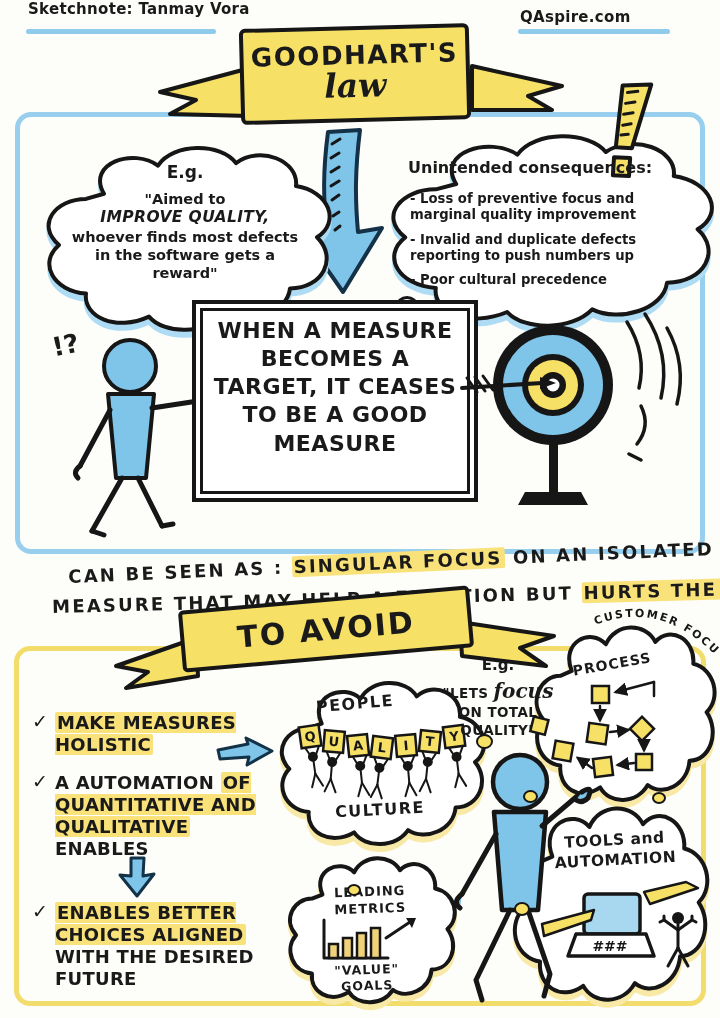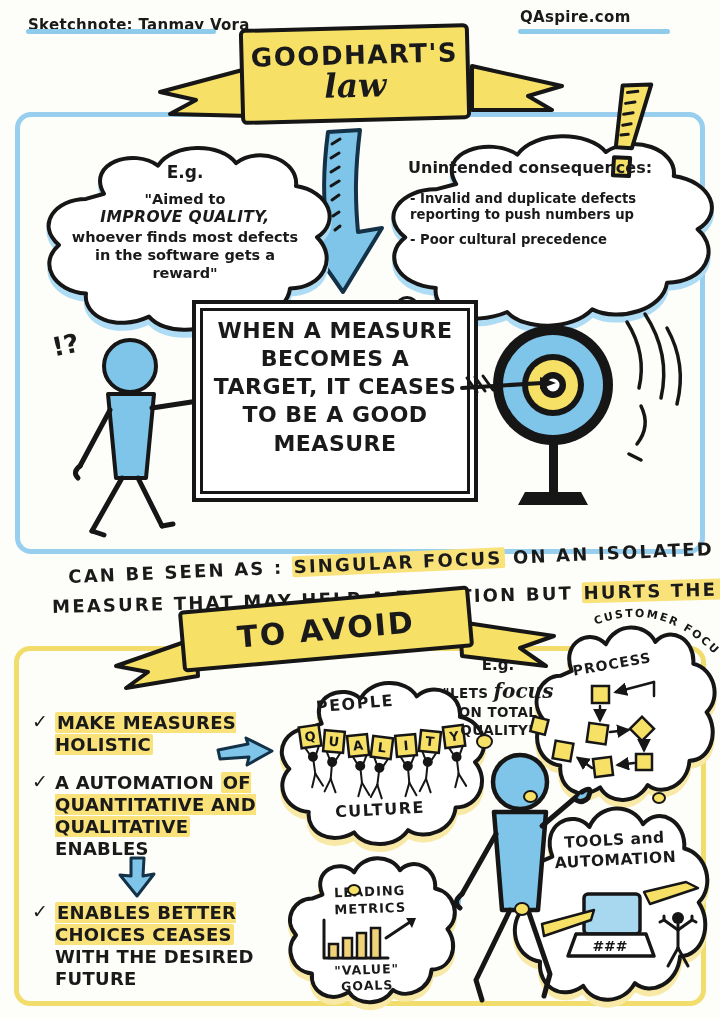--- a/index.html
+++ b/index.html
@@ -54,21 +54,21 @@
   #metrics-b{left:302px;top:962px;width:130px;font-size:12.5px;letter-spacing:1px;line-height:1.25;transform:rotate(-2deg);z-index:2;}
   #tools-label{left:540px;top:830px;width:150px;font-size:15.5px;line-height:1.3;letter-spacing:.5px;transform:rotate(-3deg);z-index:2;}
   svg{overflow:visible;}
   .lineart{stroke:#161616;stroke-linecap:round;stroke-linejoin:round;fill:none;}
 </style>
 </head>
 <body>
 
 <div id="page">
 
-  <div class="abs credit" style="left:28px;top:16px;">Sketchnote: Tanmay Vora</div>
+  <div class="abs credit" style="left:28px;top:0;">Sketchnote: Tanmay Vora</div>
   <div class="underline" style="left:26px;top:29px;width:190px;"></div>
   <div class="abs credit" style="left:520px;top:8px;">QAspire.com</div>
   <div class="underline" style="left:518px;top:29px;width:152px;"></div>
 
   <div id="top-panel" class="panel"></div>
   <div id="bottom-panel" class="panel"></div>
 
   <svg class="abs" style="left:150px;top:52px;width:420px;height:84px;z-index:2" viewBox="0 0 420 84">
     <polygon points="100,16 10,40 46,48 20,62 100,64" fill="#f7e066" stroke="#161616" stroke-width="4" stroke-linejoin="round"></polygon>
     <polygon points="322,14 412,34 378,44 402,58 322,58" fill="#f7e066" stroke="#161616" stroke-width="4" stroke-linejoin="round"></polygon>
@@ -115,20 +115,21 @@
     <span>whoever finds most defects in the software gets a reward"</span>
   </div>
 
   <svg class="abs blue-shadow" style="left:378px;top:128px;width:340px;height:200px;z-index:1" viewBox="0 0 200 150" preserveAspectRatio="none">
     <path class="cloud-path" vector-effect="non-scaling-stroke" d="M46,42 C34,18 66,6 82,20 C92,2 124,2 134,18 C150,4 176,16 174,36 C196,40 204,64 188,76 C202,92 192,116 170,116 C168,136 142,146 126,136 C114,152 86,152 76,138 C54,150 32,138 34,120 C12,118 2,96 16,82 C0,66 14,46 34,46 Z"></path>
   </svg>
   <div class="puff" style="left:396px;top:296px;width:22px;height:19px;z-index:1"></div>
   <div class="puff" style="left:382px;top:318px;width:13px;height:11px;z-index:1"></div>
   <div id="uc-head" class="abs">Unintended consequences:</div>
   <div id="uc-list" class="abs">
+    <div class="uc-item">- Loss of preventive focus and marginal quality improvement</div>
     <div class="uc-item">- Invalid and duplicate defects reporting to push numbers up</div>
     <div class="uc-item">- Poor cultural precedence</div>
   </div>
 
   <div id="law-box" class="abs">
     <div id="law-inner">
       <div id="law-text">WHEN A MEASURE BECOMES A TARGET, IT CEASES TO BE A GOOD MEASURE</div>
     </div>
   </div>
 
@@ -197,21 +198,21 @@
   </div>
   <div class="chk-item" style="left:32px;top:772px;">
     <span class="chk-mark">✓</span>
     <span class="chk-text"><span>A AUTOMATION </span><span class="hl">OF QUANTITATIVE AND QUALITATIVE</span><span> ENABLES</span></span>
   </div>
   <svg class="abs" style="left:118px;top:856px;width:38px;height:42px;z-index:2" viewBox="0 0 38 42">
     <path d="M13,2 L26,2 L25,20 L36,18 L19,40 L2,19 L13,20 Z" fill="#7fc4e9" stroke="#143247" stroke-width="3" stroke-linejoin="round"></path>
   </svg>
   <div class="chk-item" style="left:32px;top:902px;">
     <span class="chk-mark">✓</span>
-    <span class="chk-text"><span></span><span class="hl">ENABLES BETTER CHOICES CEASES</span><span> WITH THE DESIRED FUTURE</span></span>
+    <span class="chk-text"><span></span><span class="hl">ENABLES BETTER CHOICES ALIGNED</span><span> WITH THE DESIRED FUTURE</span></span>
   </div>
 
   <svg class="abs" style="left:214px;top:736px;width:62px;height:32px;z-index:2" viewBox="0 0 62 32">
     <path d="M4,14 L34,8 L32,2 L58,15 L33,29 L35,21 L6,23 Z" fill="#7fc4e9" stroke="#143247" stroke-width="3" stroke-linejoin="round"></path>
   </svg>
 
   <svg class="abs yellow-shadow" style="left:272px;top:676px;width:216px;height:170px;z-index:1" viewBox="0 0 200 150" preserveAspectRatio="none">
     <path class="cloud-path" vector-effect="non-scaling-stroke" d="M46,42 C34,18 66,6 82,20 C92,2 124,2 134,18 C150,4 176,16 174,36 C196,40 204,64 188,76 C202,92 192,116 170,116 C168,136 142,146 126,136 C114,152 86,152 76,138 C54,150 32,138 34,120 C12,118 2,96 16,82 C0,66 14,46 34,46 Z"></path>
   </svg>
   <div id="people-top" class="cloud-text">PEOPLE</div>

